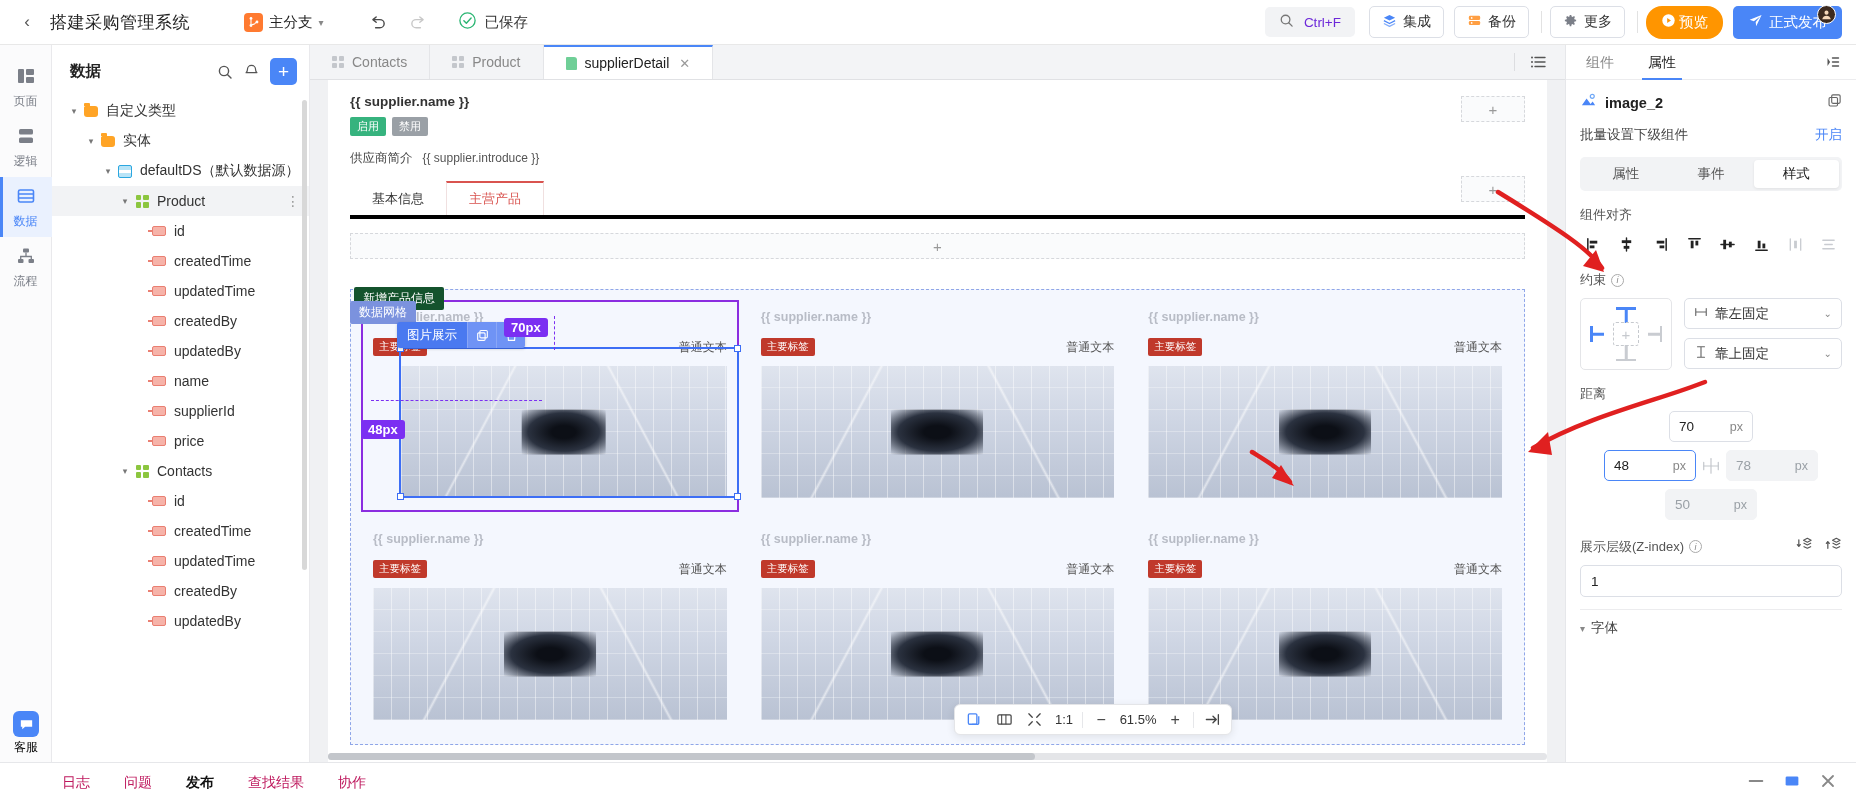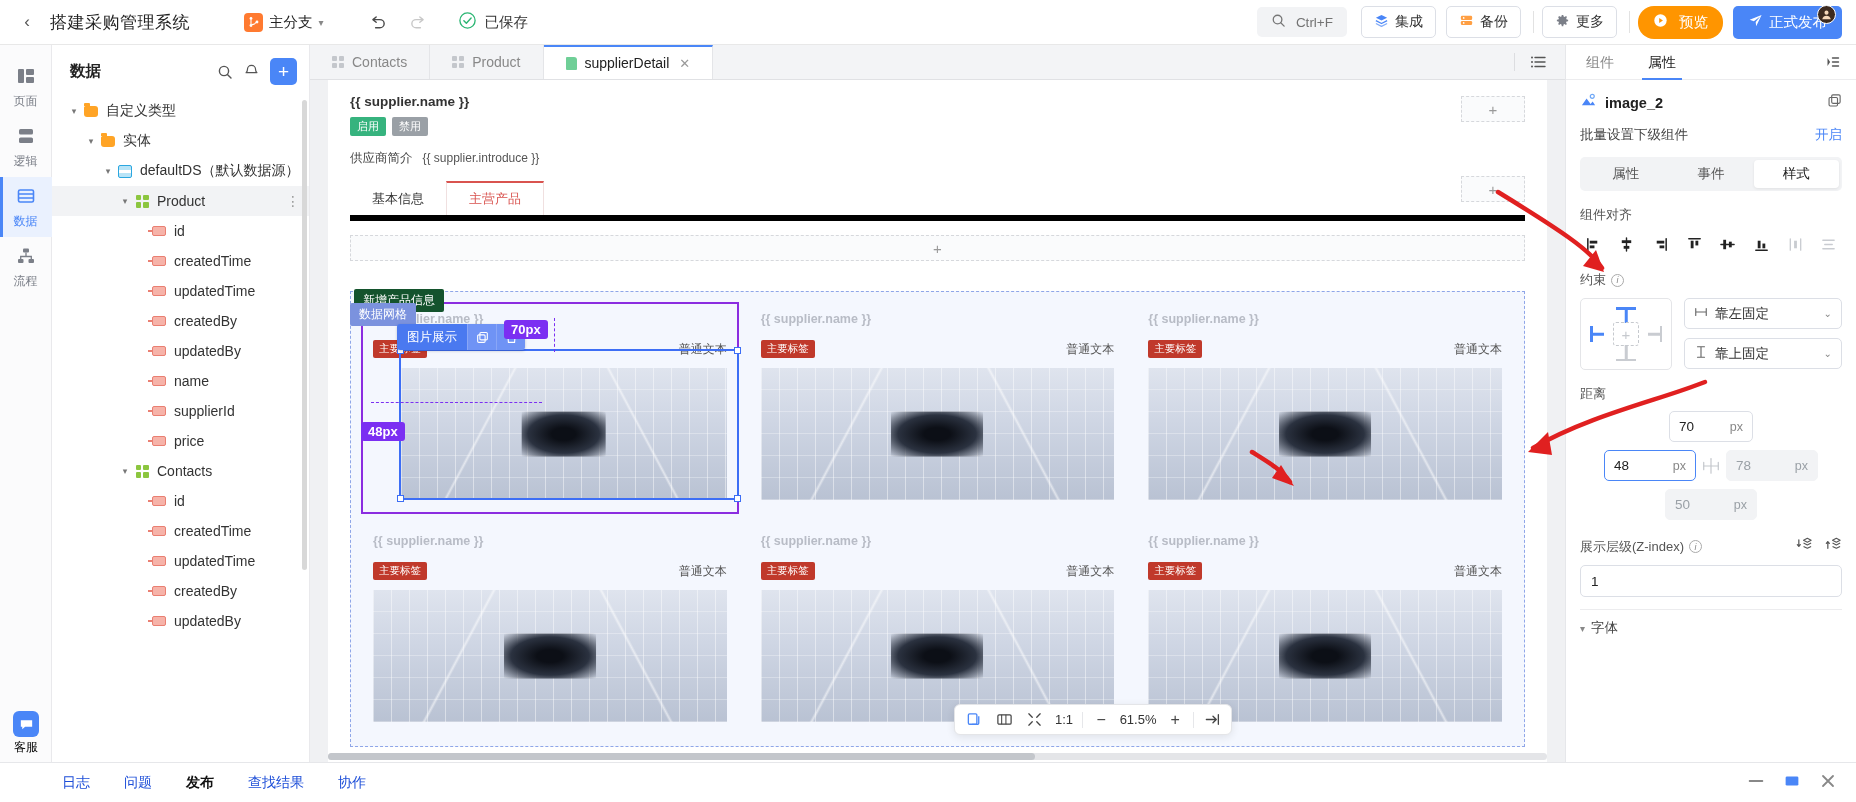--- a/index.html
+++ b/index.html
@@ -34,29 +34,29 @@
   .undo-redo { display: flex; align-items: center; gap: 22px; margin-left: 38px; }
   .icon-btn { cursor: pointer; color: #4a4a4a; display: flex; align-items: center; }
   .icon-btn.disabled { color: #c8c8c8; cursor: default; }
   .saved { display: flex; align-items: center; gap: 8px; margin-left: 30px; }
   .saved-txt { font-size: 14.5px; color: #333; }
   .spacer { flex: 1; }
   .search-box {
     display: flex; align-items: center; gap: 10px; background: #f2f3f5; border-radius: 5px;
     padding: 6px 14px; cursor: pointer; margin-right: 14px;
   }
-  .search-box span { font-size: 13.5px; color: #737373; }
+  .search-box span { font-size: 13.5px; color: #6d28d9; }
   .pill-btn {
     display: flex; align-items: center; gap: 6px; border: 1px solid #dcdfe6;
     border-radius: 5px; background: #fff; padding: 6px 12px; cursor: pointer;
     font-size: 14px; color: #333; margin-right: 10px;
   }
   .vdiv { width: 1px; height: 22px; background: #e2e2e2; margin: 0 8px 0 2px; }
   .btn-preview {
-    display: flex; align-items: center; gap: 11px; background: #ff9500; color: #fff;
+    display: flex; align-items: center; gap: 3px; background: #ff9500; color: #fff;
     border-radius: 16px; padding: 7px 15px; font-size: 14.5px; cursor: pointer; margin-right: 10px;
   }
   .btn-publish {
     display: flex; align-items: center; gap: 6px; background: #4a86f7; color: #fff;
     border-radius: 5px; padding: 7px 15px; font-size: 14.5px; cursor: pointer; position: relative;
   }
   .avatar {
     position: absolute; right: 6px; top: -1px; width: 19px; height: 19px; border-radius: 50%;
     background: #3d2b1f; border: 1.5px solid #fff; display: flex; align-items: center; justify-content: center;
   }
@@ -134,21 +134,21 @@
   .canvas-scroll { flex: 1; position: relative; overflow: hidden; background: #f0f1f3; padding: 0 18px; }
   .page-card { background: #fff; height: 100%; position: relative; overflow: hidden; }
   .pc-inner { padding: 14px 22px; position: relative; }
   .supname { font-size: 13.5px; font-weight: bold; color: #333; }
   .badges { display: flex; gap: 6px; margin-top: 8px; }
   .badge-en { background: #36b37e; color: #fff; font-size: 11px; padding: 2px 7px; border-radius: 2px; }
   .badge-dis { background: #9aa0a6; color: #fff; font-size: 11px; padding: 2px 7px; border-radius: 2px; }
   .introline { margin-top: 14px; display: flex; align-items: baseline; gap: 10px; }
   .intro-label { font-size: 12.5px; color: #444; }
   .intro-val { font-size: 12px; color: #555; }
-  .inner-tabs { margin-top: 14px; display: flex; align-items: flex-end; border-bottom: 6px solid #000000; }
+  .inner-tabs { margin-top: 14px; display: flex; align-items: flex-end; border-bottom: 4px solid #000000; }
   .itab { padding: 7px 22px; font-size: 13px; color: #333; cursor: pointer; }
   .itab.active { color: #d9534f; border-top: 2px solid #d9534f; border-left: 1px solid #f0e0e0; border-right: 1px solid #f0e0e0; background: #fff; }
   .plus-slot {
     border: 1px dashed #d6d8dc; background: #fafbfc; height: 26px; display: flex;
     align-items: center; justify-content: center; color: #999; font-size: 15px; cursor: pointer;
   }
   .plus-slot-abs { position: absolute; width: 64px; }
 
   
   .grid-region { margin-top: 8px; position: relative; }
@@ -268,21 +268,21 @@
   .zidx-head { display: flex; align-items: center; gap: 5px; margin-top: 16px; }
   .zidx-icons { margin-left: auto; display: flex; gap: 12px; color: #555; }
   .zidx-input { margin-top: 8px; border: 1px solid #dcdfe6; border-radius: 5px; height: 32px; display: flex; align-items: center; padding: 0 10px; font-size: 13.5px; color: #222; }
   .font-sec { margin-top: 12px; border-top: 1px solid #ececee; padding-top: 9px; display: flex; align-items: center; gap: 6px; font-size: 13.5px; color: #444; }
 
   
   .bottombar {
     height: 40px; min-height: 40px; background: #fff; border-top: 1px solid #e6e7ea;
     display: flex; align-items: center; padding-left: 62px; position: relative; z-index: 20;
   }
-  .bb-tab { font-size: 14px; color: #1d4ed8; margin-right: 34px; cursor: pointer; }
+  .bb-tab { font-size: 14px; color: #be185d; margin-right: 34px; cursor: pointer; }
   .bb-tab.active { color: #111; font-weight: bold; }
   .bb-right { margin-left: auto; display: flex; align-items: center; gap: 16px; padding-right: 18px; }
   .bb-ico { cursor: pointer; color: #888; }
   .bb-ico.on { color: #4a86f7; }
 
   
   .anno { position: absolute; pointer-events: none; z-index: 60; }
 
   .hscroll { position:absolute; left:18px; right:18px; bottom:2px; height:7px; background:#e4e5e8; border-radius:4px; }
   .hscroll i { position:absolute; left:0; top:0; height:7px; width:58%; background:#c3c6cb; border-radius:4px; display:block; }

